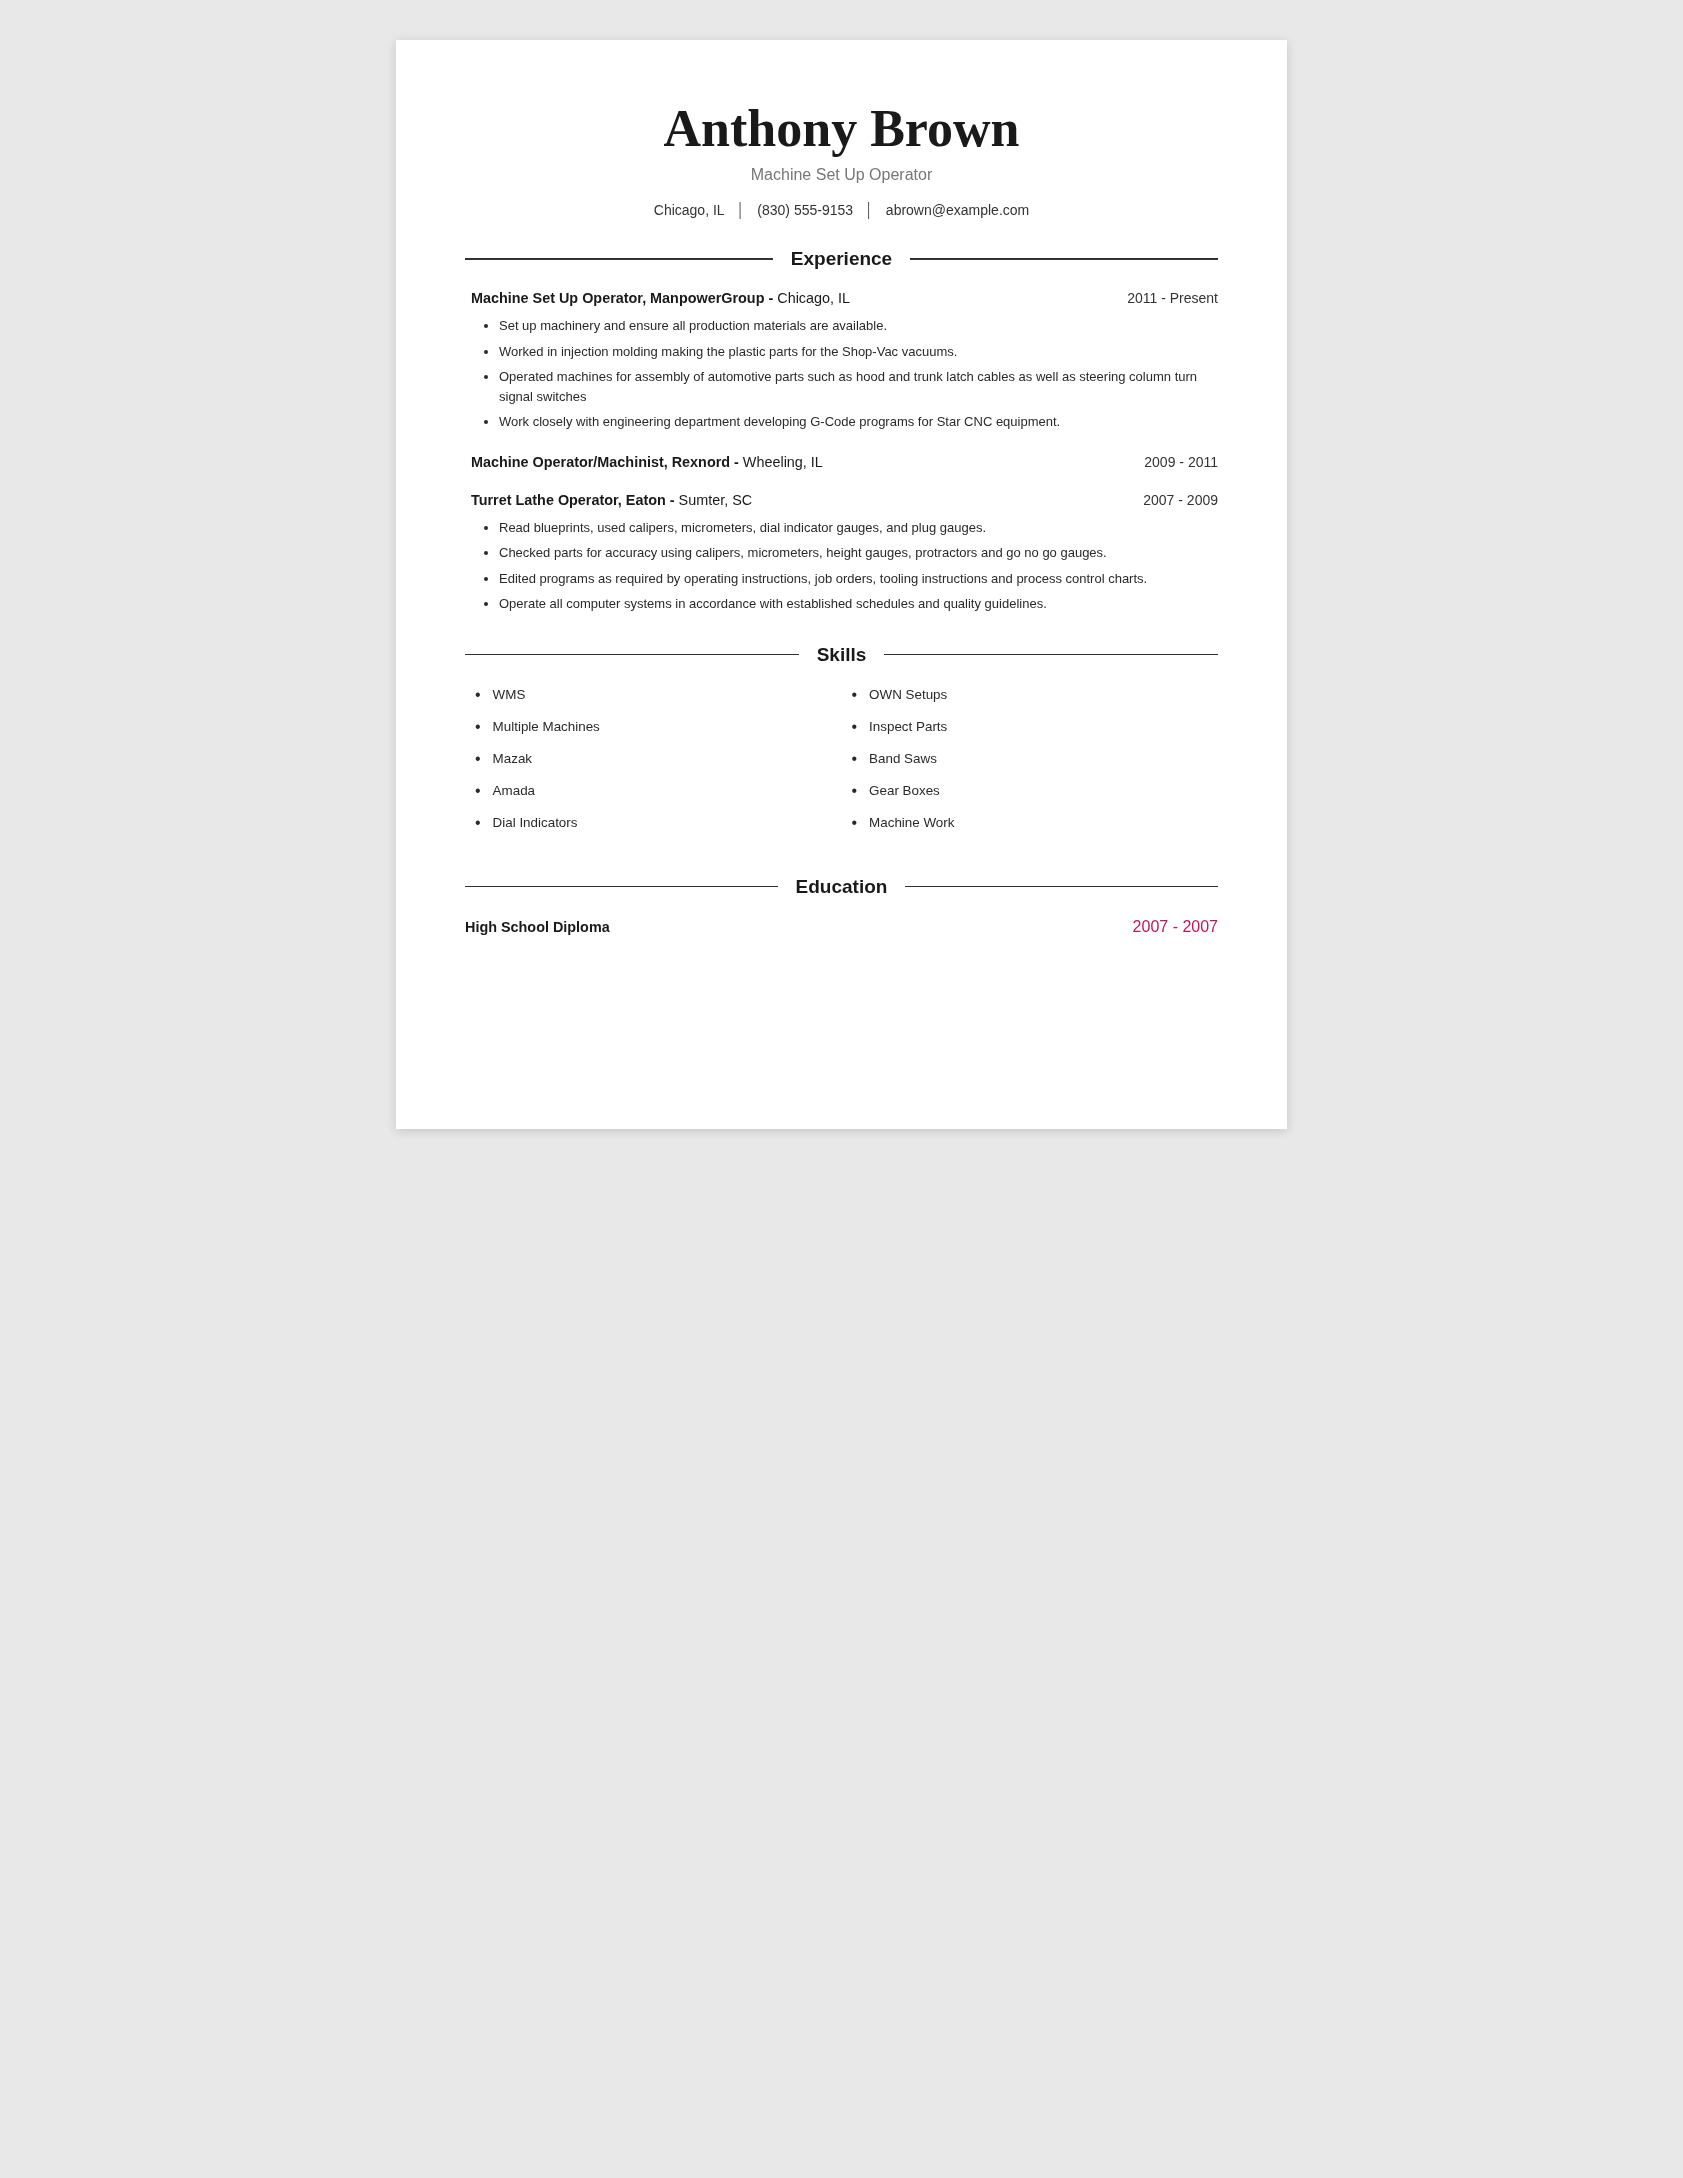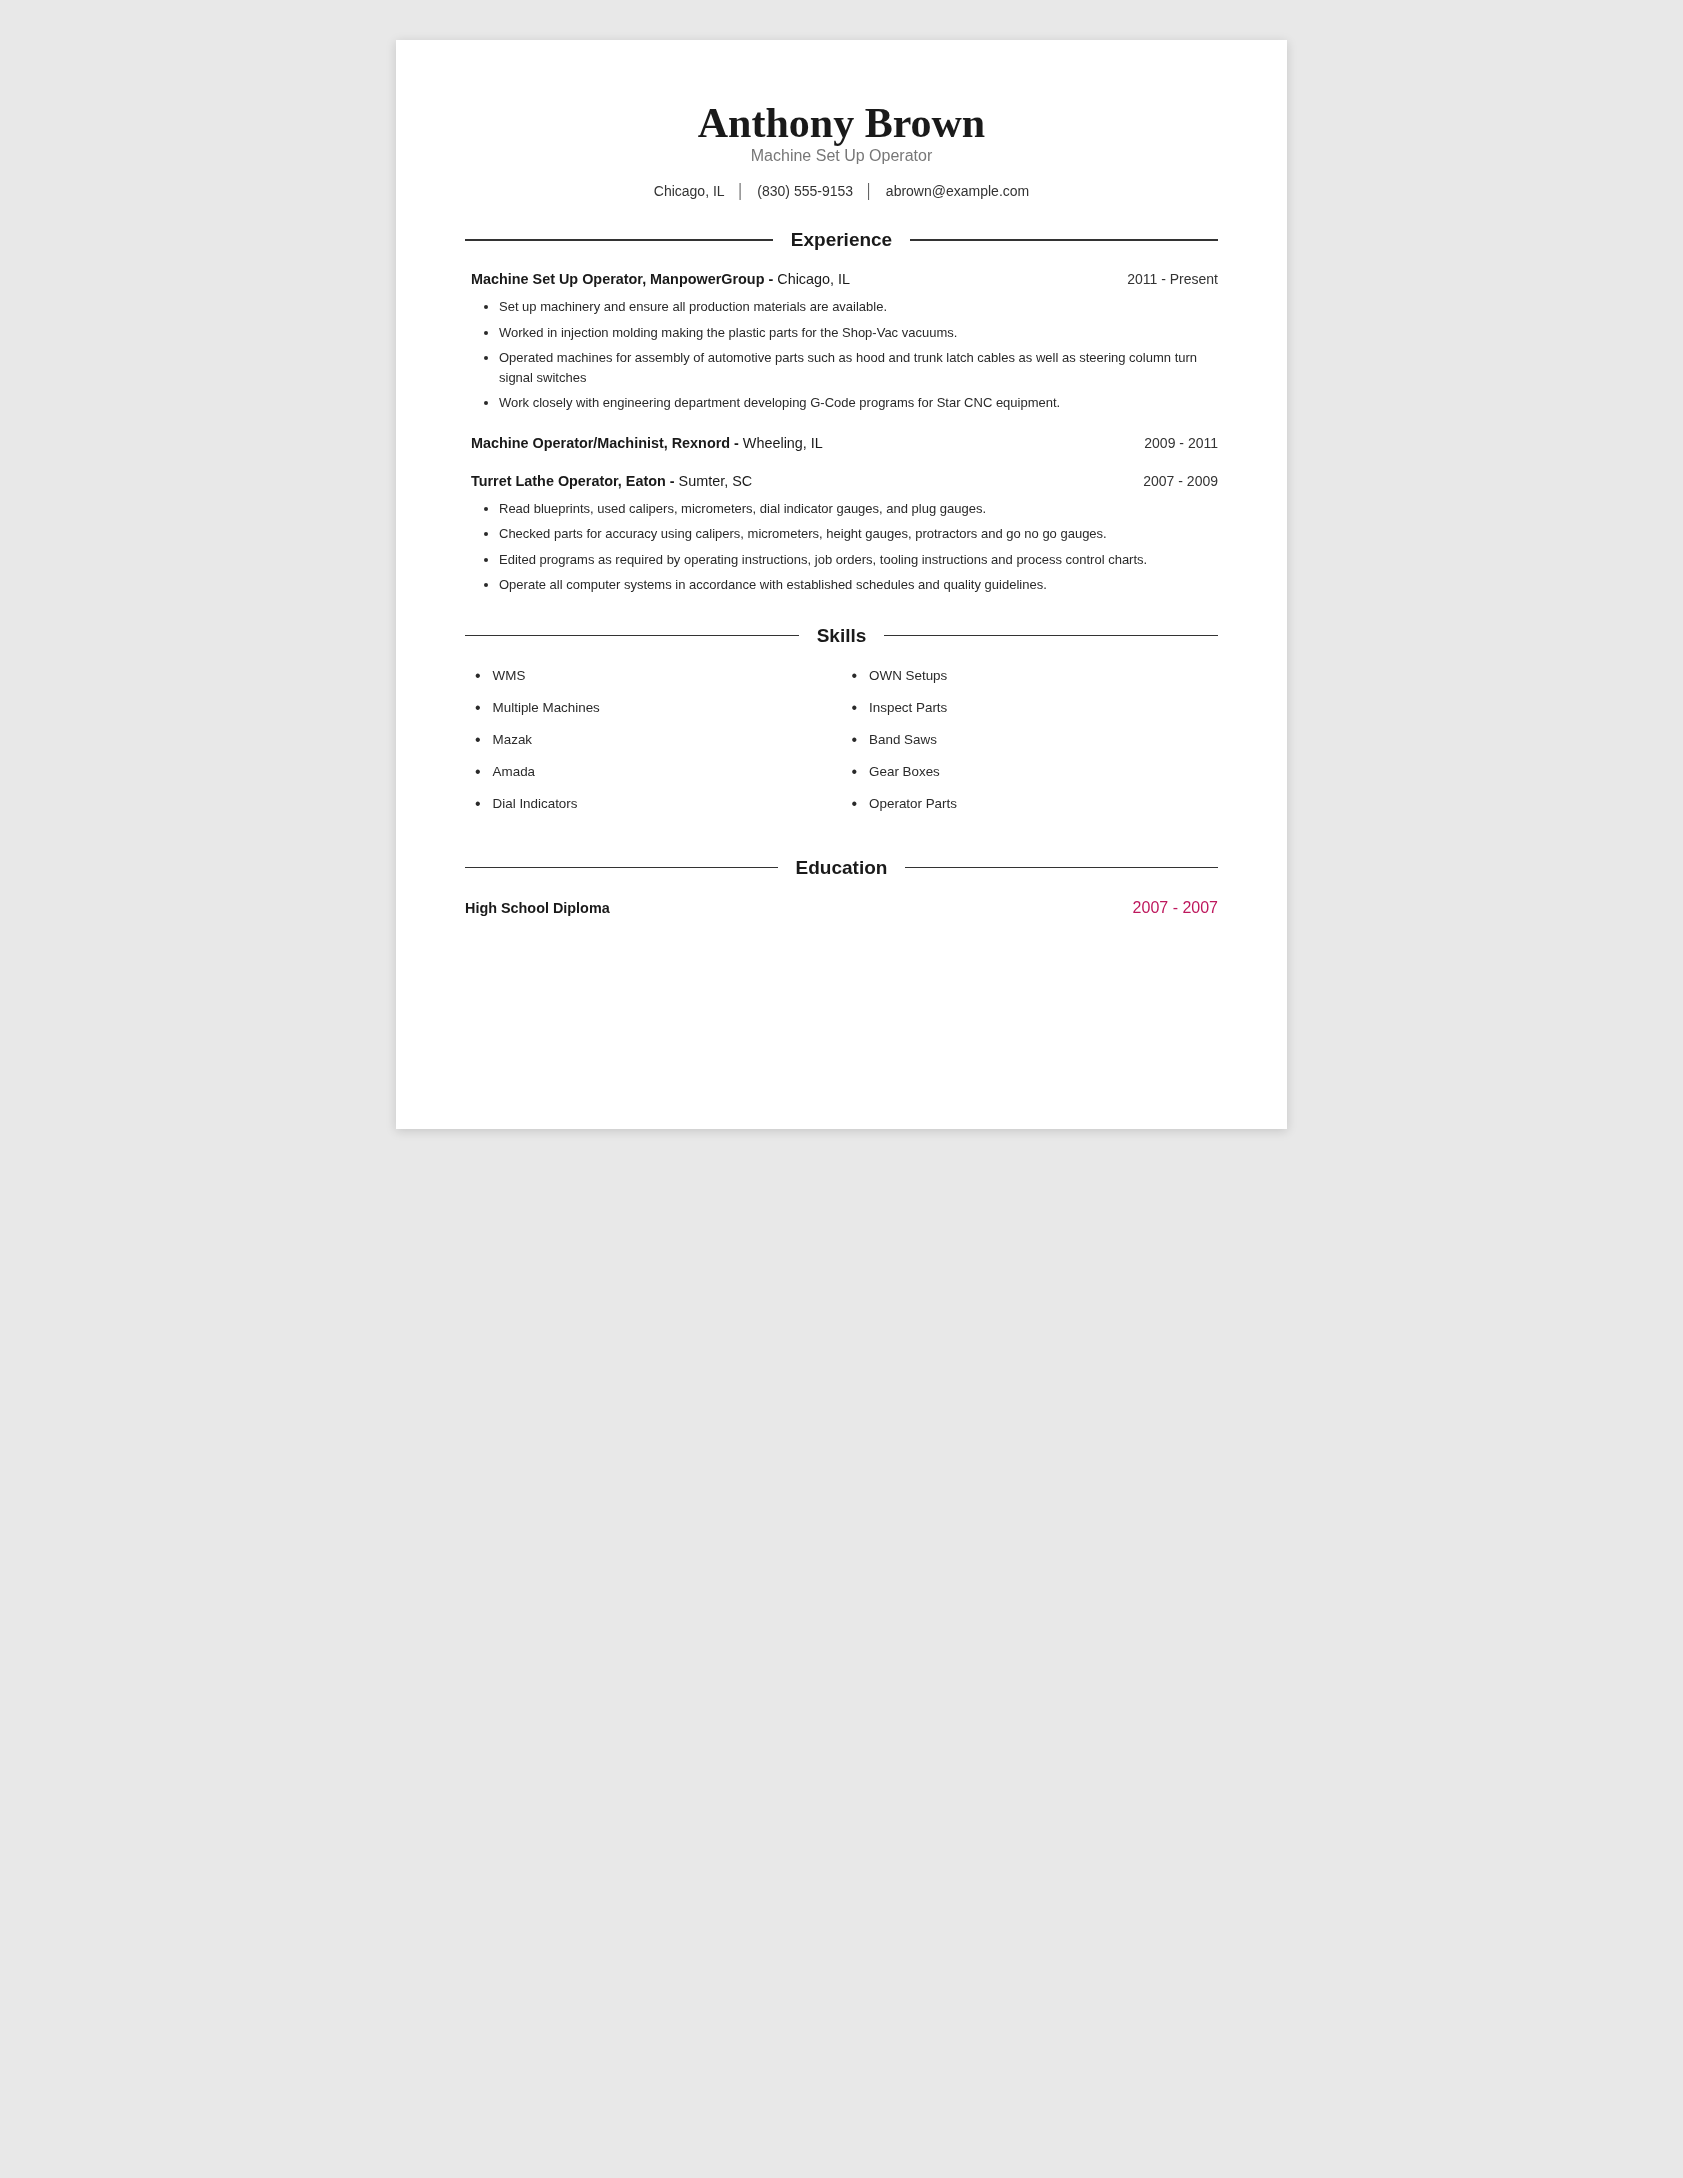--- a/index.html
+++ b/index.html
@@ -25,23 +25,24 @@
       padding: 59px 69px;
       box-shadow: 0 2px 10px rgba(0,0,0,0.15);
     }
 
     .header {
       text-align: center;
       margin-bottom: 20px;
     }
 
     .header-name {
-      font-size: 42px;
+      font-size: 52px;
       font-weight: bold;
       color: #1a1a1a;
+      margin-bottom: 8px;
       font-family: Georgia, serif;
     }
 
     .header-title {
       font-size: 16px;
       color: #777777;
       margin-bottom: 18px;
       font-family: Arial, sans-serif;
     }
 
@@ -276,21 +277,21 @@
         <div class="skill-item">
           <span class="skill-bullet">•</span>
           <span>Band Saws</span>
         </div>
         <div class="skill-item">
           <span class="skill-bullet">•</span>
           <span>Gear Boxes</span>
         </div>
         <div class="skill-item">
           <span class="skill-bullet">•</span>
-          <span>Operator Parts</span>
+          <span>Machine Work</span>
         </div>
       </div>
     </div>
   </div>
 
   <div class="section">
     <div class="section-header">
       <div class="section-line"></div>
       <div class="section-title">Education</div>
       <div class="section-line"></div>

